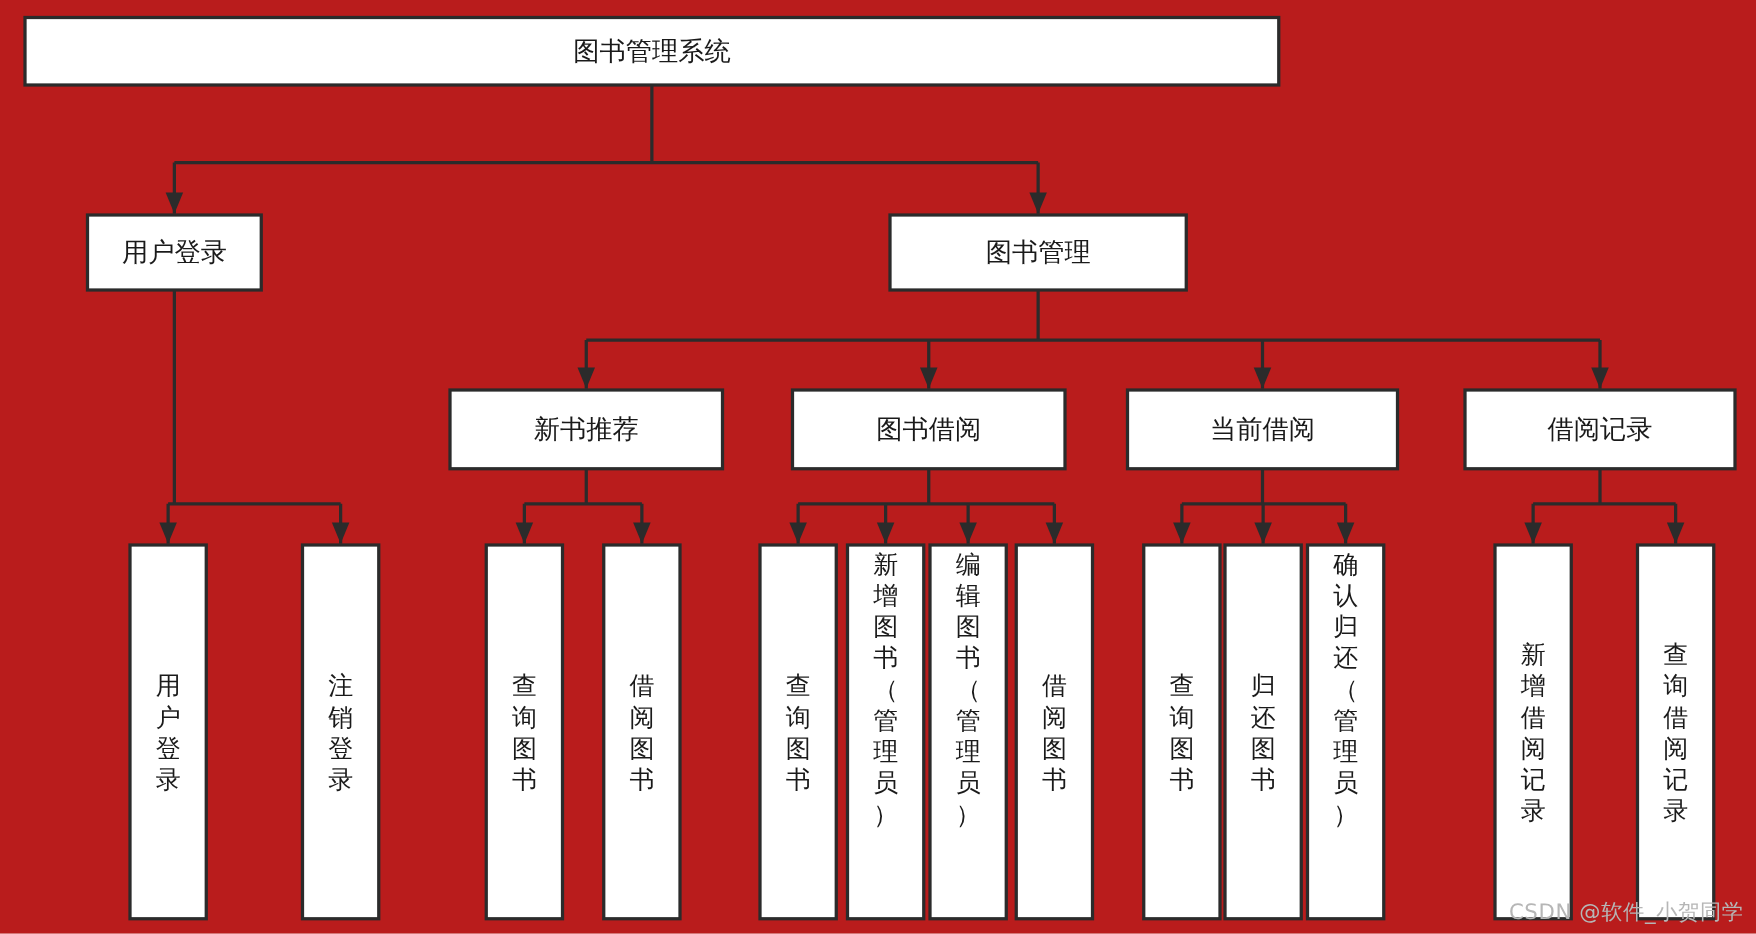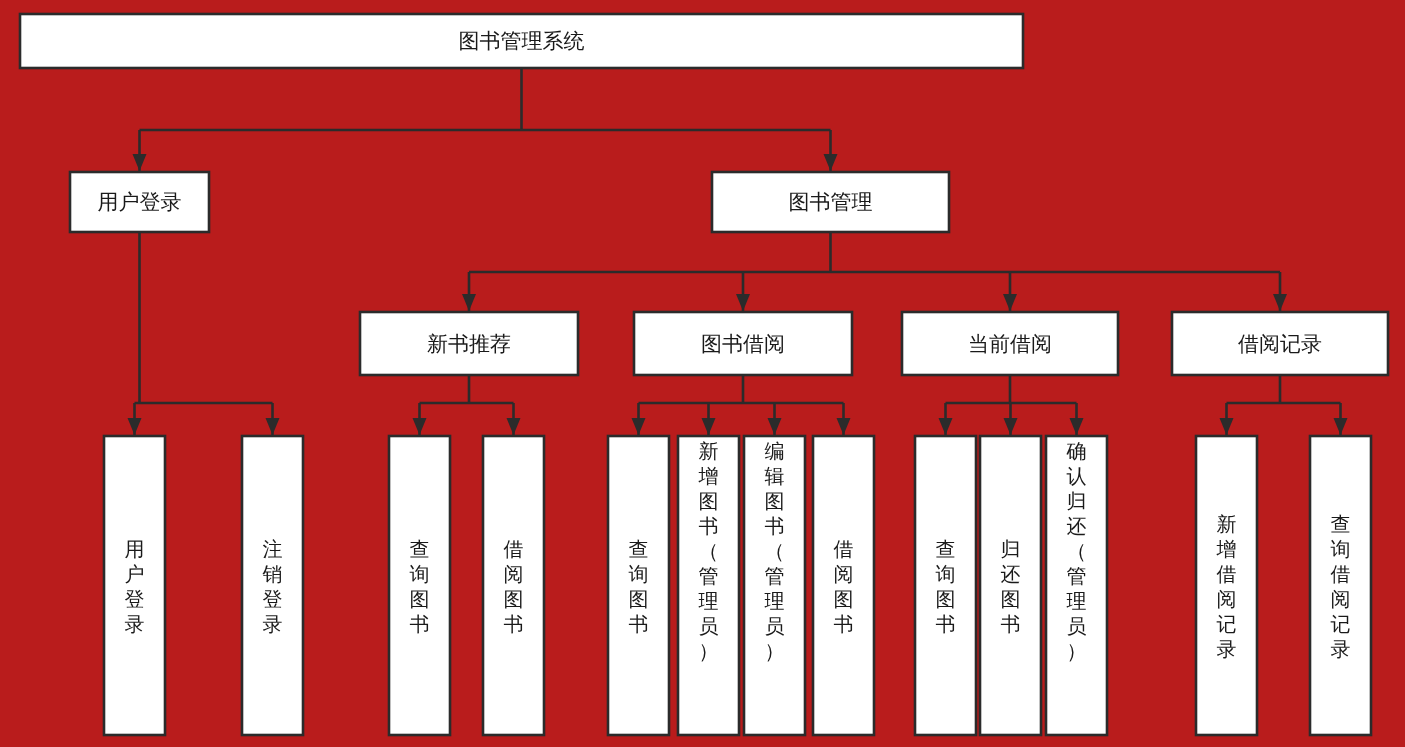--- a/index.html
+++ b/index.html
@@ -202,14 +202,15 @@
           <rect x="1196" y="436" width="61" height="299" class="node-box"></rect>
           <text x="1226.5" y="530.5" class="node-label-v"><tspan x="1226.5" dy="0">新</tspan><tspan x="1226.5" dy="25">增</tspan><tspan x="1226.5" dy="25">借</tspan><tspan x="1226.5" dy="25">阅</tspan><tspan x="1226.5" dy="25">记</tspan><tspan x="1226.5" dy="25">录</tspan></text>
         </g>
         <g>
           <rect x="1310" y="436" width="61" height="299" class="node-box"></rect>
           <text x="1340.5" y="530.5" class="node-label-v"><tspan x="1340.5" dy="0">查</tspan><tspan x="1340.5" dy="25">询</tspan><tspan x="1340.5" dy="25">借</tspan><tspan x="1340.5" dy="25">阅</tspan><tspan x="1340.5" dy="25">记</tspan><tspan x="1340.5" dy="25">录</tspan></text>
         </g>
       </g>
   </svg>
 
+  <div class="watermark">CSDN @软件_小贺同学</div>
 
 </div>
 
 </body></html>

